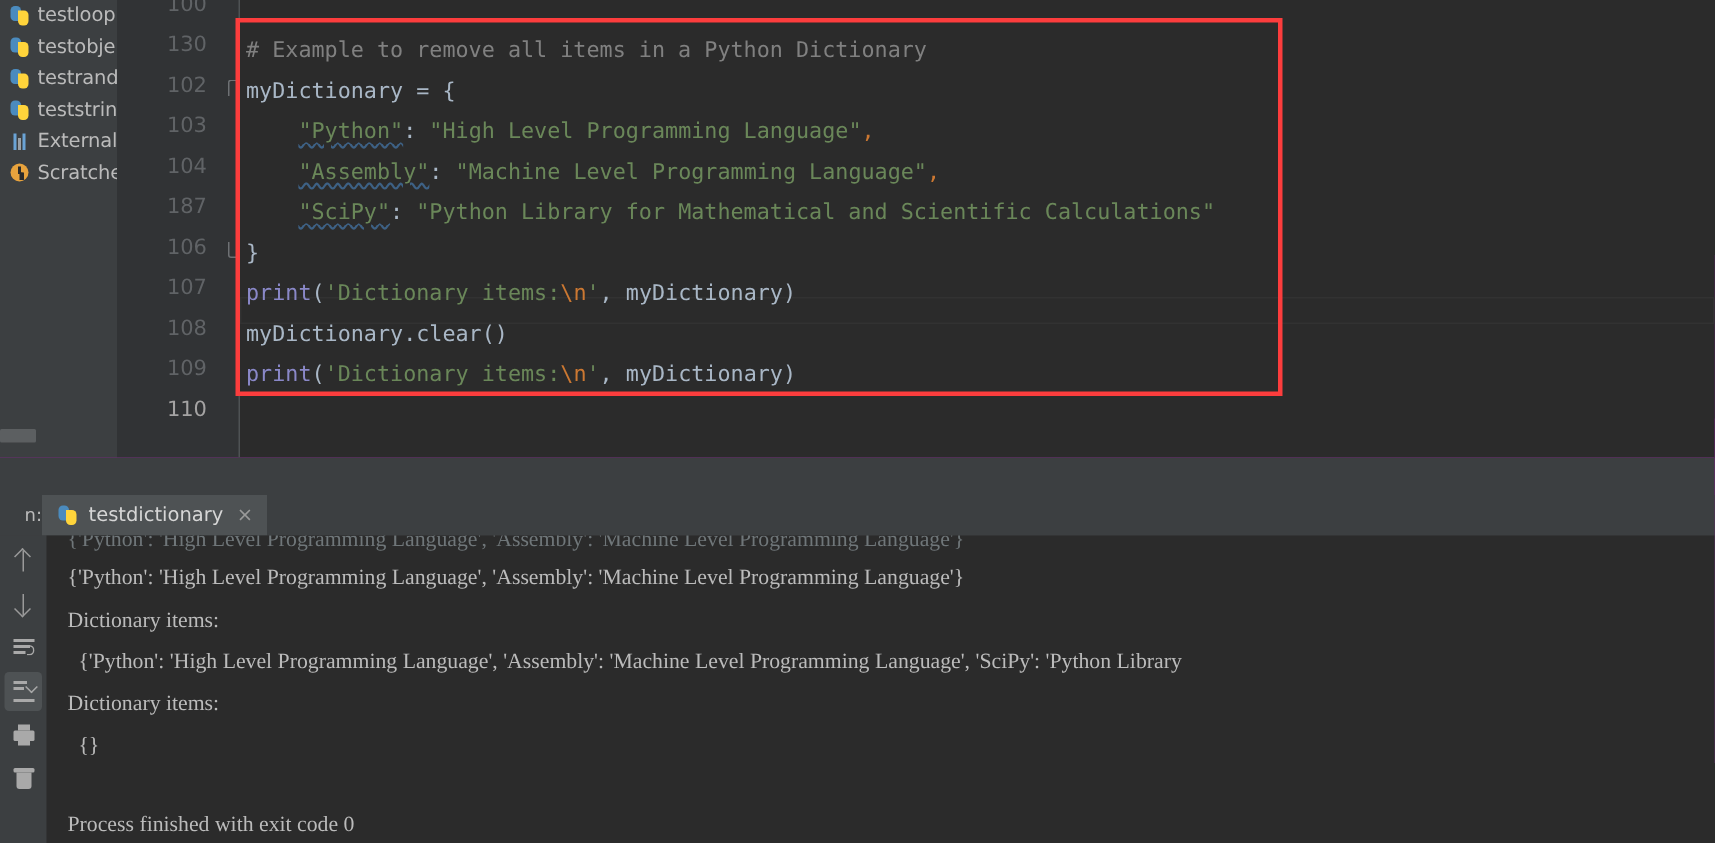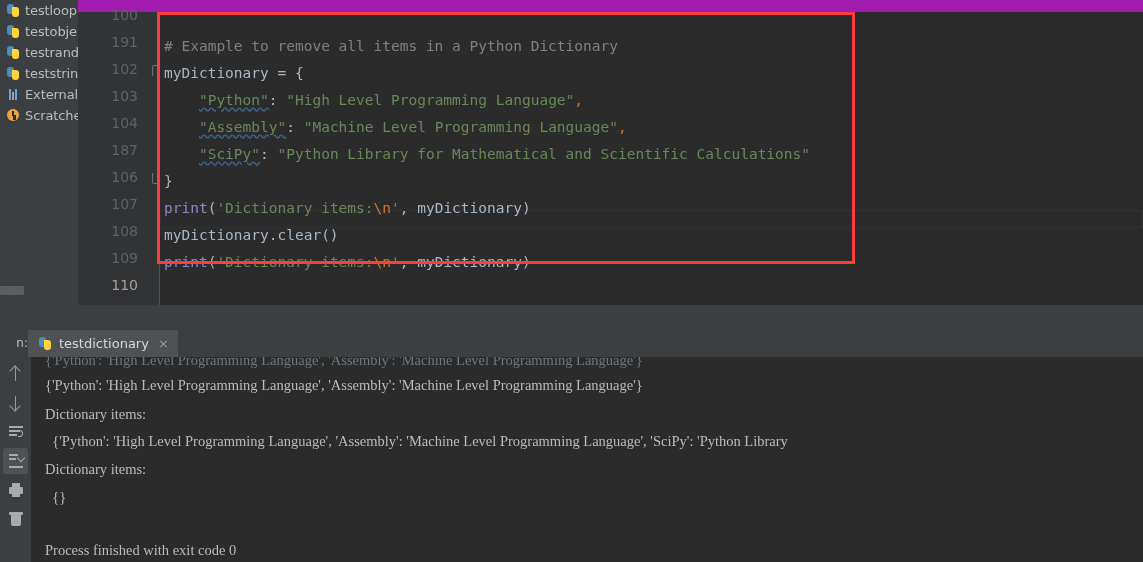--- a/index.html
+++ b/index.html
@@ -102,21 +102,21 @@
   .ico-scratch::after {
     content:"";
     position:absolute; left:6px; top:3px;
     width:1.5px;height:5px;background:#2b2b2b;
     box-shadow: 1px 4px 0 0 #2b2b2b, 2px 4px 0 0 #2b2b2b;
   }
 
   
   .editor {
     position: absolute;
-    left: 78px; top: 12px;
+    left: 78px; top: 0;
     right: 0;
     height: 279px;
     background: #2b2b2b;
   }
   .gutter {
     position: absolute;
     left: 0; top: 0;
     width: 82px;
     height: 305px;
     background: #313335;
@@ -405,21 +405,21 @@
           <span class="ico-scratch"></span>
           <span class="tlabel">Scratches a</span>
         </div>
       </div>
     <div class="tree-scrollbar"></div>
     <div class="tree-bottom-strip"></div>
 
     <div class="editor">
       <div class="gutter" id="gutter">
           <div class="ln" style="top: -5px;">100</div>
-          <div class="ln" style="top: 22px;">191</div>
+          <div class="ln" style="top: 22px;">130</div>
           <div class="ln" style="top: 49px;">102</div>
           <div class="ln" style="top: 76px;">103</div>
           <div class="ln" style="top: 103px;">104</div>
           <div class="ln" style="top: 130px;">187</div>
           <div class="ln" style="top: 157px;">106</div>
           <div class="ln" style="top: 184px;">107</div>
           <div class="ln" style="top: 211px;">108</div>
           <div class="ln" style="top: 238px;">109</div>
           <div class="ln current" style="top: 265px;">110</div>
           <div class="fold open" style="top: 53px;"></div>

